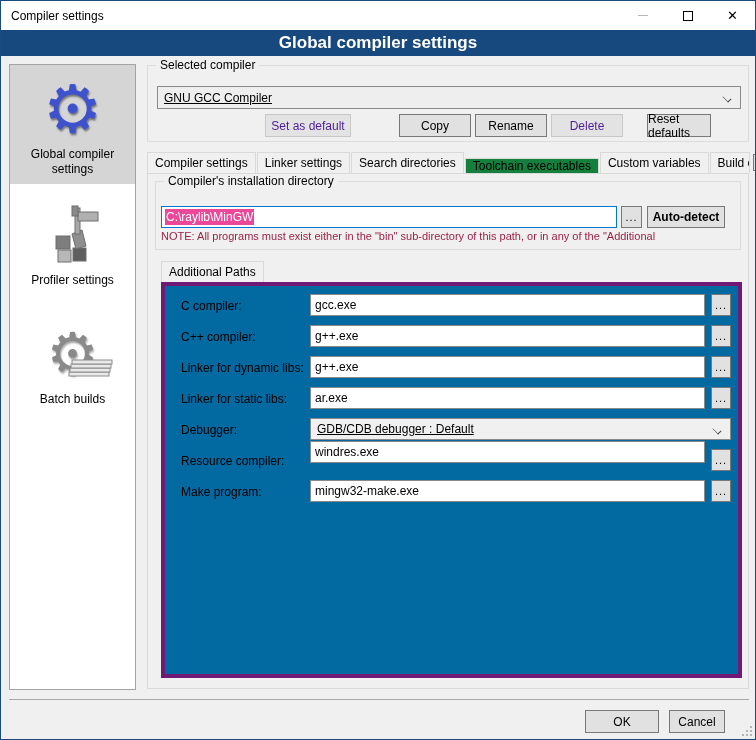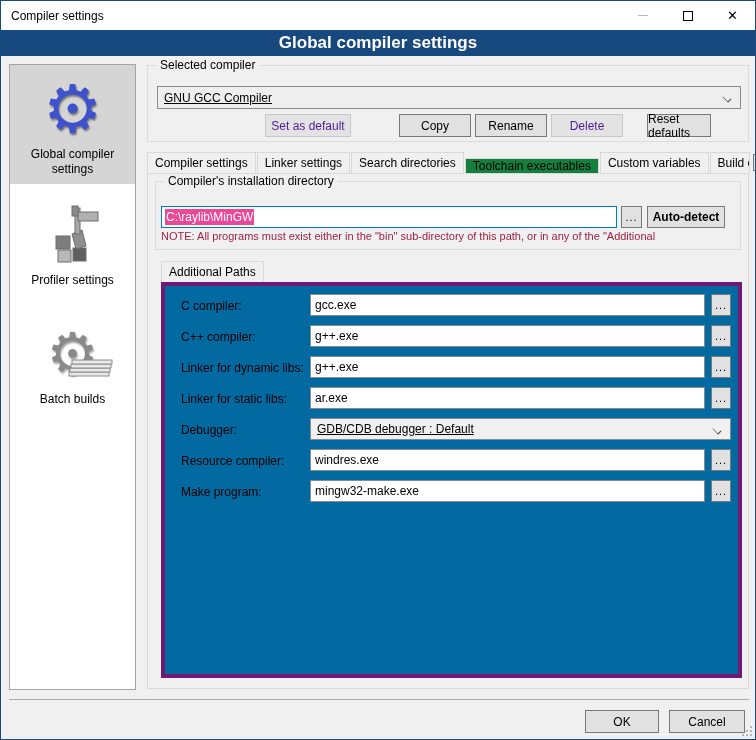--- a/index.html
+++ b/index.html
@@ -102,21 +102,21 @@
 
   
   .frm-label { position: absolute; left: 16px; font-size: 12px; }
   .frm-input { position: absolute; left: 145px; width: 395px; height: 22px; }
   .frm-browse { position: absolute; left: 546px; width: 20px; height: 22px; font-size: 11px; letter-spacing: 1px; }
   .frm-combo { position: absolute; left: 145px; width: 421px; height: 22px; }
 
   
   .footer-divider { position: absolute; left: 8px; top: 698px; width: 740px; border-top: 1px solid #a9a9a9; }
   .ok-btn { position: absolute; left: 584px; top: 709px; width: 74px; height: 23px; }
-  .cancel-btn { position: absolute; left: 668px; top: 709px; width: 76px; height: 23px; }
+  .cancel-btn { position: absolute; left: 668px; top: 709px; width: 56px; height: 23px; }
   .resize-grip { position: absolute; right: 3px; bottom: 3px; width: 10px; height: 10px; }
   .resize-grip i {
     position: absolute; width: 2px; height: 2px; background: #b5b5b5; display: block;
   }
 </style>
 </head>
 <body>
 
 <div class="window">
 
@@ -234,21 +234,21 @@
     <input class="edit frm-input" style="top: 101px;" value="ar.exe">
     <div class="btn frm-browse" style="top:101px;">...</div>
 
     <span class="frm-label" style="top:137px;">Debugger:</span>
     <div class="combobox frm-combo" style="top:132px;">
       <span class="combo-text">GDB/CDB debugger : Default</span>
       <span class="chevron"></span>
     </div>
 
     <span class="frm-label" style="top:168px;">Resource compiler:</span>
-    <input class="edit frm-input" style="top: 163px;" value="windres.exe">
+    <input class="edit frm-input" style="top: 155px;" value="windres.exe">
     <div class="btn frm-browse" style="top:163px;">...</div>
 
     <span class="frm-label" style="top:199px;">Make program:</span>
     <input class="edit frm-input" style="top: 194px;" value="mingw32-make.exe">
     <div class="btn frm-browse" style="top:194px;">...</div>
 
   </div>
 
   <div class="footer-divider"></div>
   <div class="btn ok-btn">OK</div>

